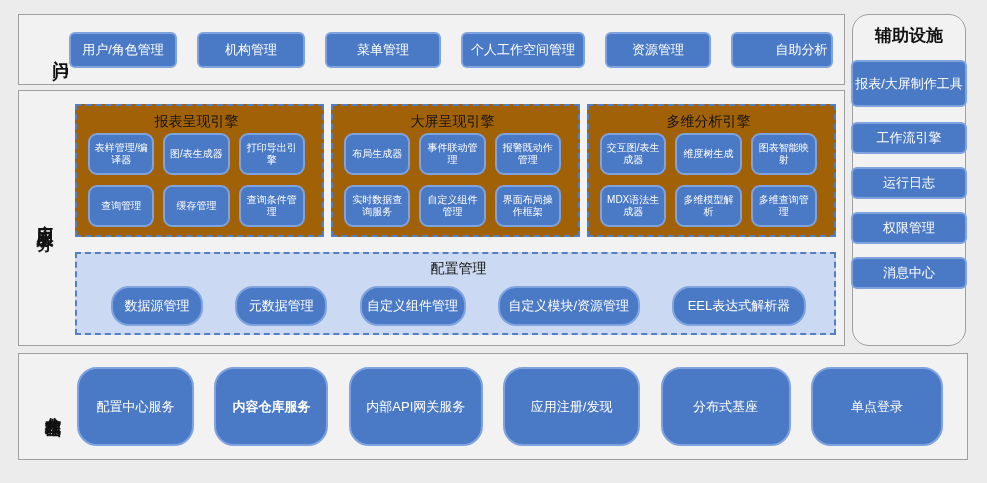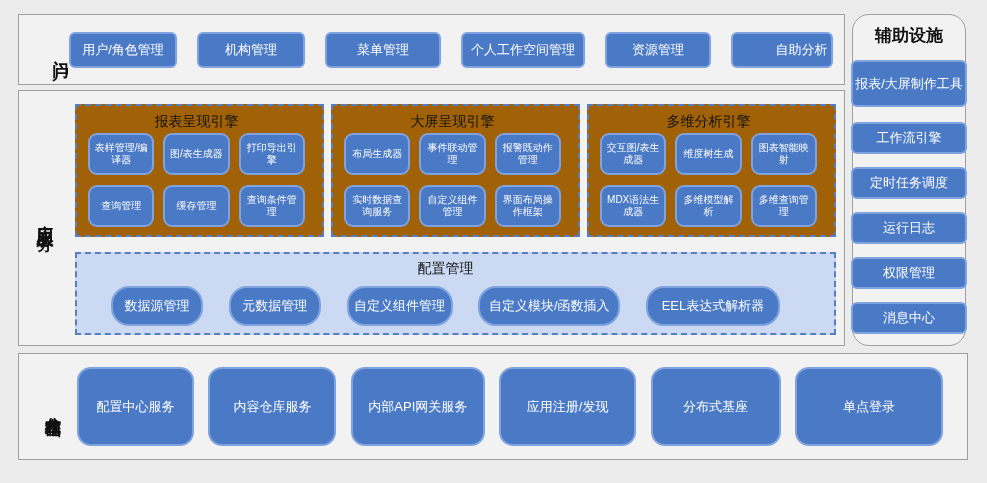--- a/index.html
+++ b/index.html
@@ -66,39 +66,39 @@
     grid-template-rows: 1fr 1fr;
     column-gap: 9px;
     row-gap: 10px;
   }
   .group-grid .btn { font-size: 10px; border-radius: 9px; padding: 1px 3px; }
   .config-band {
     margin-top: 15px;
     height: 86px;
     background: #cbdaf2;
     border: 2px dashed #557fc4;
-    padding: 3px 54px 0 34px;
+    padding: 3px 28px 0 34px;
   }
   .config-title { text-align: center; font-size: 14px; color: #111; height: 22px; line-height: 22px; }
   .config-row { display: flex; justify-content: space-between; align-items: center; margin-top: 7px; }
   .config-row .btn { height: 40px; border-radius: 18px; }
   .cw0 { width: 92px; } .cw1 { width: 92px; } .cw2 { width: 106px; }
   .cw3 { width: 142px; } .cw4 { width: 134px; }
   
   #aux { left: 852px; top: 14px; width: 114px; height: 332px; display: flex; flex-direction: column; align-items: center; border-radius: 17px; }
   #aux .aux-title { font-weight: bold; font-size: 17px; color: #111; margin: 9px 0 13px 0; }
   #aux .btn { width: 116px; height: 32px; flex: 0 0 auto; margin-bottom: 13px; }
   #aux .btn.tall { height: 47px; margin-bottom: 15px; }
   
   #dist { left: 18px; top: 353px; width: 950px; height: 107px; display: flex; align-items: center; }
   #dist .vlabel { width: 42px; flex: 0 0 42px; display: flex; justify-content: center; font-size: 16px; letter-spacing: 1px; }
   #dist .btn-row { flex: 1; display: flex; align-items: center; justify-content: space-between; padding: 0 24px 0 16px; }
-  #dist .btn { height: 79px; border-radius: 14px; }
-  .dw0 { width: 117px; } .dw1 { width: 128px; } .dw2 { width: 134px; }
-  .dw3 { width: 137px; } .dw4 { width: 130px; } .dw5 { width: 148px; }
+  #dist .btn { height: 79px; border-radius: 20px; }
+  .dw0 { width: 117px; } .dw1 { width: 114px; font-weight: bold; } .dw2 { width: 134px; }
+  .dw3 { width: 137px; } .dw4 { width: 130px; } .dw5 { width: 132px; }
 </style>
 </head>
 <body>
 
 <div class="section" id="portal">
   <div class="vlabel">门户</div>
   <div class="btn-row">
     <div class="btn pw0">用户/角色管理</div>
     <div class="btn pw1">机构管理</div>
     <div class="btn pw2">菜单管理</div>
@@ -150,32 +150,31 @@
       </div>
 
     </div>
 
     <div class="config-band">
       <div class="config-title">配置管理</div>
       <div class="config-row">
         <div class="btn cw0">数据源管理</div>
         <div class="btn cw1">元数据管理</div>
         <div class="btn cw2">自定义组件管理</div>
-        <div class="btn cw3">自定义模块/函数插入</div>
+        <div class="btn cw3">自定义模块/资源管理</div>
         <div class="btn cw4">EEL表达式解析器</div>
       </div>
     </div>
   </div>
 </div>
 
 <div class="section" id="aux">
   <div class="aux-title">辅助设施</div>
   <div class="btn tall">报表/大屏制作工具</div>
   <div class="btn">工作流引擎</div>
-  <div class="btn">定时任务调度</div>
   <div class="btn">运行日志</div>
   <div class="btn">权限管理</div>
   <div class="btn">消息中心</div>
 </div>
 
 <div class="section" id="dist">
   <div class="vlabel">分布式基础</div>
   <div class="btn-row">
     <div class="btn dw0">配置中心服务</div>
     <div class="btn dw1">内容仓库服务</div>

